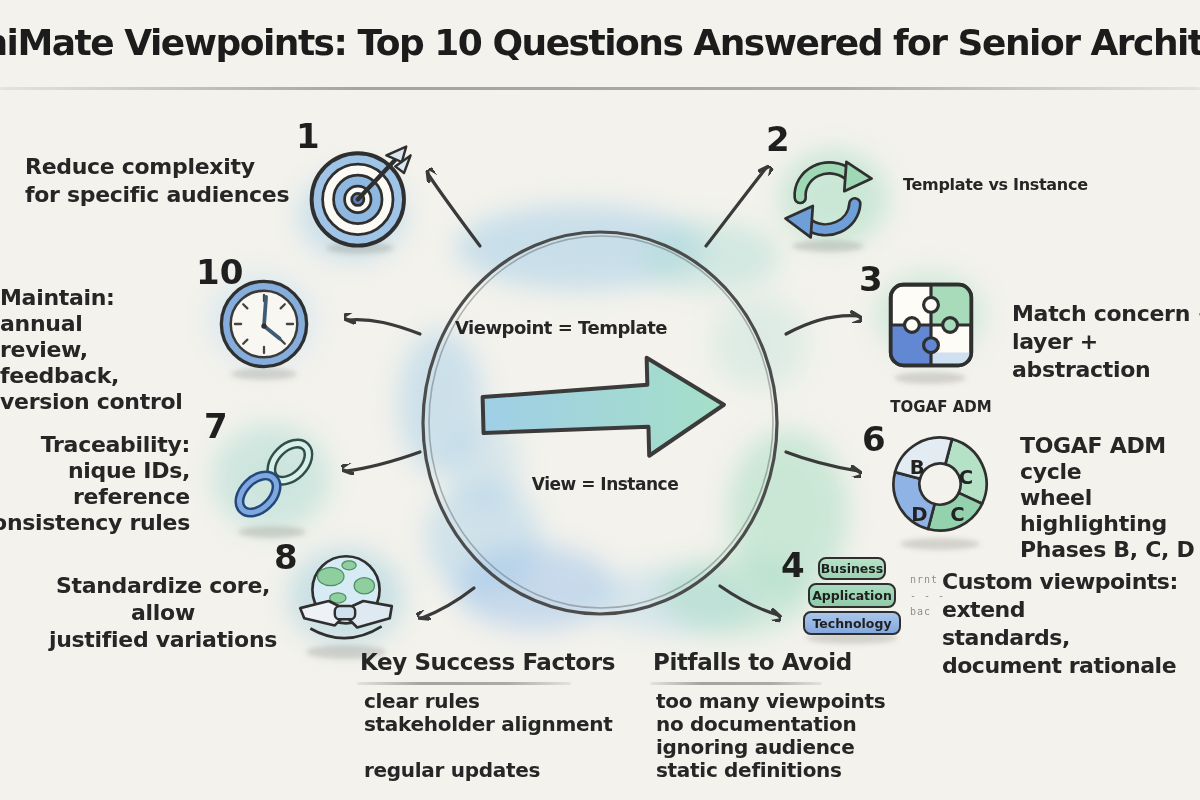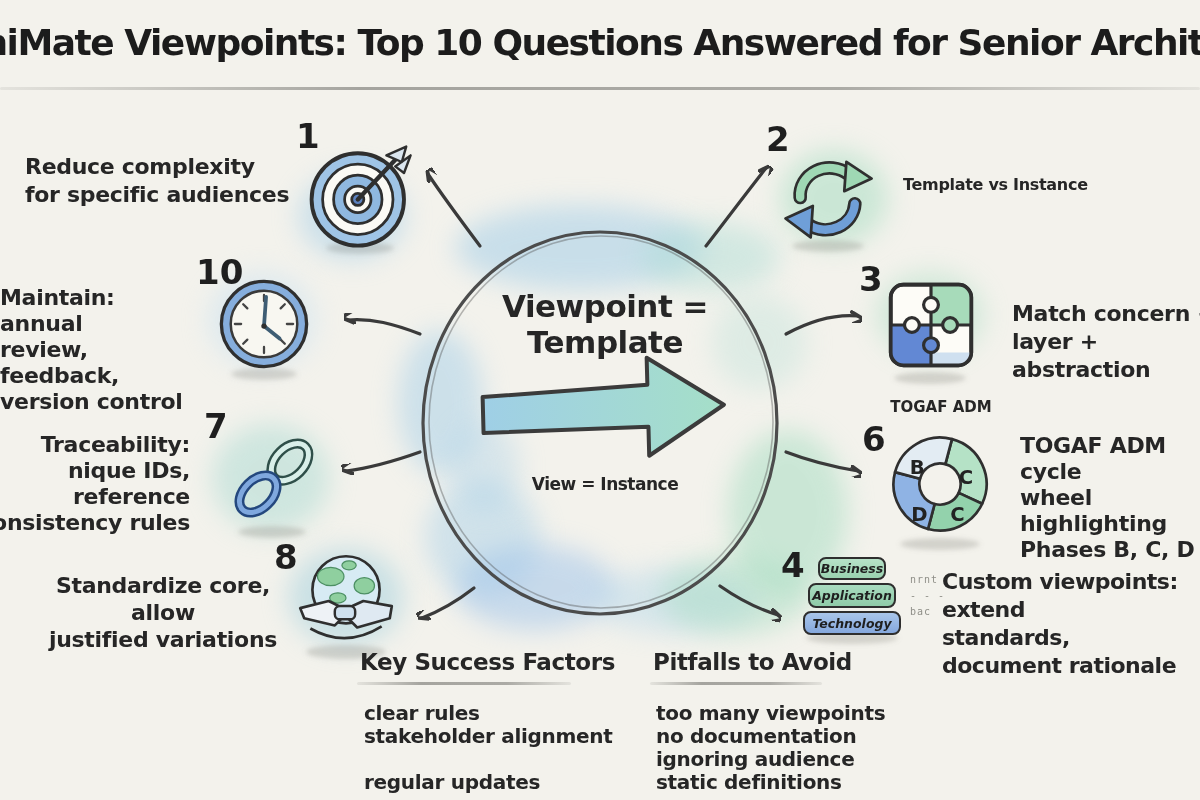--- a/index.html
+++ b/index.html
@@ -11,24 +11,24 @@
   .blob{position:absolute;border-radius:50%;filter:blur(13px);}
   .txt{position:absolute;white-space:pre-line;font-weight:700;letter-spacing:-0.3px;}
   .num{position:absolute;font-weight:700;font-size:34px;color:#1f1f1f;}
   #title{
     position:absolute;left:-80px;top:22px;width:1360px;text-align:center;
     font-size:36px;font-weight:700;letter-spacing:-1.5px;white-space:nowrap;color:#1c1c1c;
   }
   .rule{position:absolute;height:3px;border-radius:3px;
     background:linear-gradient(90deg,rgba(120,120,115,.12),rgba(100,100,95,.55) 30%,rgba(100,100,95,.5) 70%,rgba(120,120,115,.12));}
   .heading{position:absolute;font-weight:700;font-size:23px;letter-spacing:-0.4px;}
-  .listitem{position:absolute;font-weight:700;font-size:20px;letter-spacing:-0.3px;line-height:23px;margin-top:12px;}
+  .listitem{position:absolute;font-weight:700;font-size:20px;letter-spacing:-0.3px;line-height:23px;}
   .stackrow{border:2px solid #2e2e2e;border-radius:8px;margin:0 auto 3px auto;
     display:flex;align-items:center;justify-content:center;
-    font-size:12.5px;font-weight:700;color:#1f1f1f;font-style:italic;}
+    font-size:12.5px;font-weight:700;color:#1f1f1f;}
   svg{position:absolute;overflow:visible;}
   .iconlabel{position:absolute;font-weight:700;text-align:center;}
   #scribbles{position:absolute;font-family:"DejaVu Sans Mono",monospace;font-size:10px;
     line-height:16px;color:#8f8f88;white-space:pre-line;letter-spacing:1px;}
 </style>
 </head>
 <body>
 
 <div id="stage">
 
@@ -185,21 +185,21 @@
     <div class="stackrow" style="width:84px;height:21px;background:linear-gradient(#a9dcc0,#8fcba8)">Application</div>
     <div class="stackrow" style="width:94px;height:20px;background:linear-gradient(#a9c6ea,#85a8dd)">Technology</div>
   </div>
   <div id="scribbles" style="left:910px;top:572px">nrnt
 - - -
 bac</div>
 
   <div id="title">ArchiMate Viewpoints: Top 10 Questions Answered for Senior Architects</div>
   <div class="rule" style="left:0;top:87px;width:1200px"></div>
 
-  <div class="txt" style="left:455px;top:288px;width:300px;text-align:center;font-size:31px;letter-spacing:-0.5px">Viewpoint = Template</div>
+  <div class="txt" style="left:455px;top:317px;width:300px;text-align:left;font-size:18px;letter-spacing:-0.5px">Viewpoint = Template</div>
   <div class="txt" style="left:470px;top:474px;width:270px;text-align:center;font-size:17px;letter-spacing:-0.5px">View = Instance</div>
 
   <div class="num" style="left:296px;top:116px">1</div>
   <div class="num" style="left:766px;top:119px">2</div>
   <div class="num" style="left:859px;top:259px">3</div>
   <div class="num" style="left:862px;top:419px">6</div>
   <div class="num" style="left:781px;top:545px">4</div>
   <div class="num" style="left:204px;top:406px">7</div>
   <div class="num" style="left:274px;top:537px">8</div>
   <div class="num" style="left:196px;top:252px">10</div>

